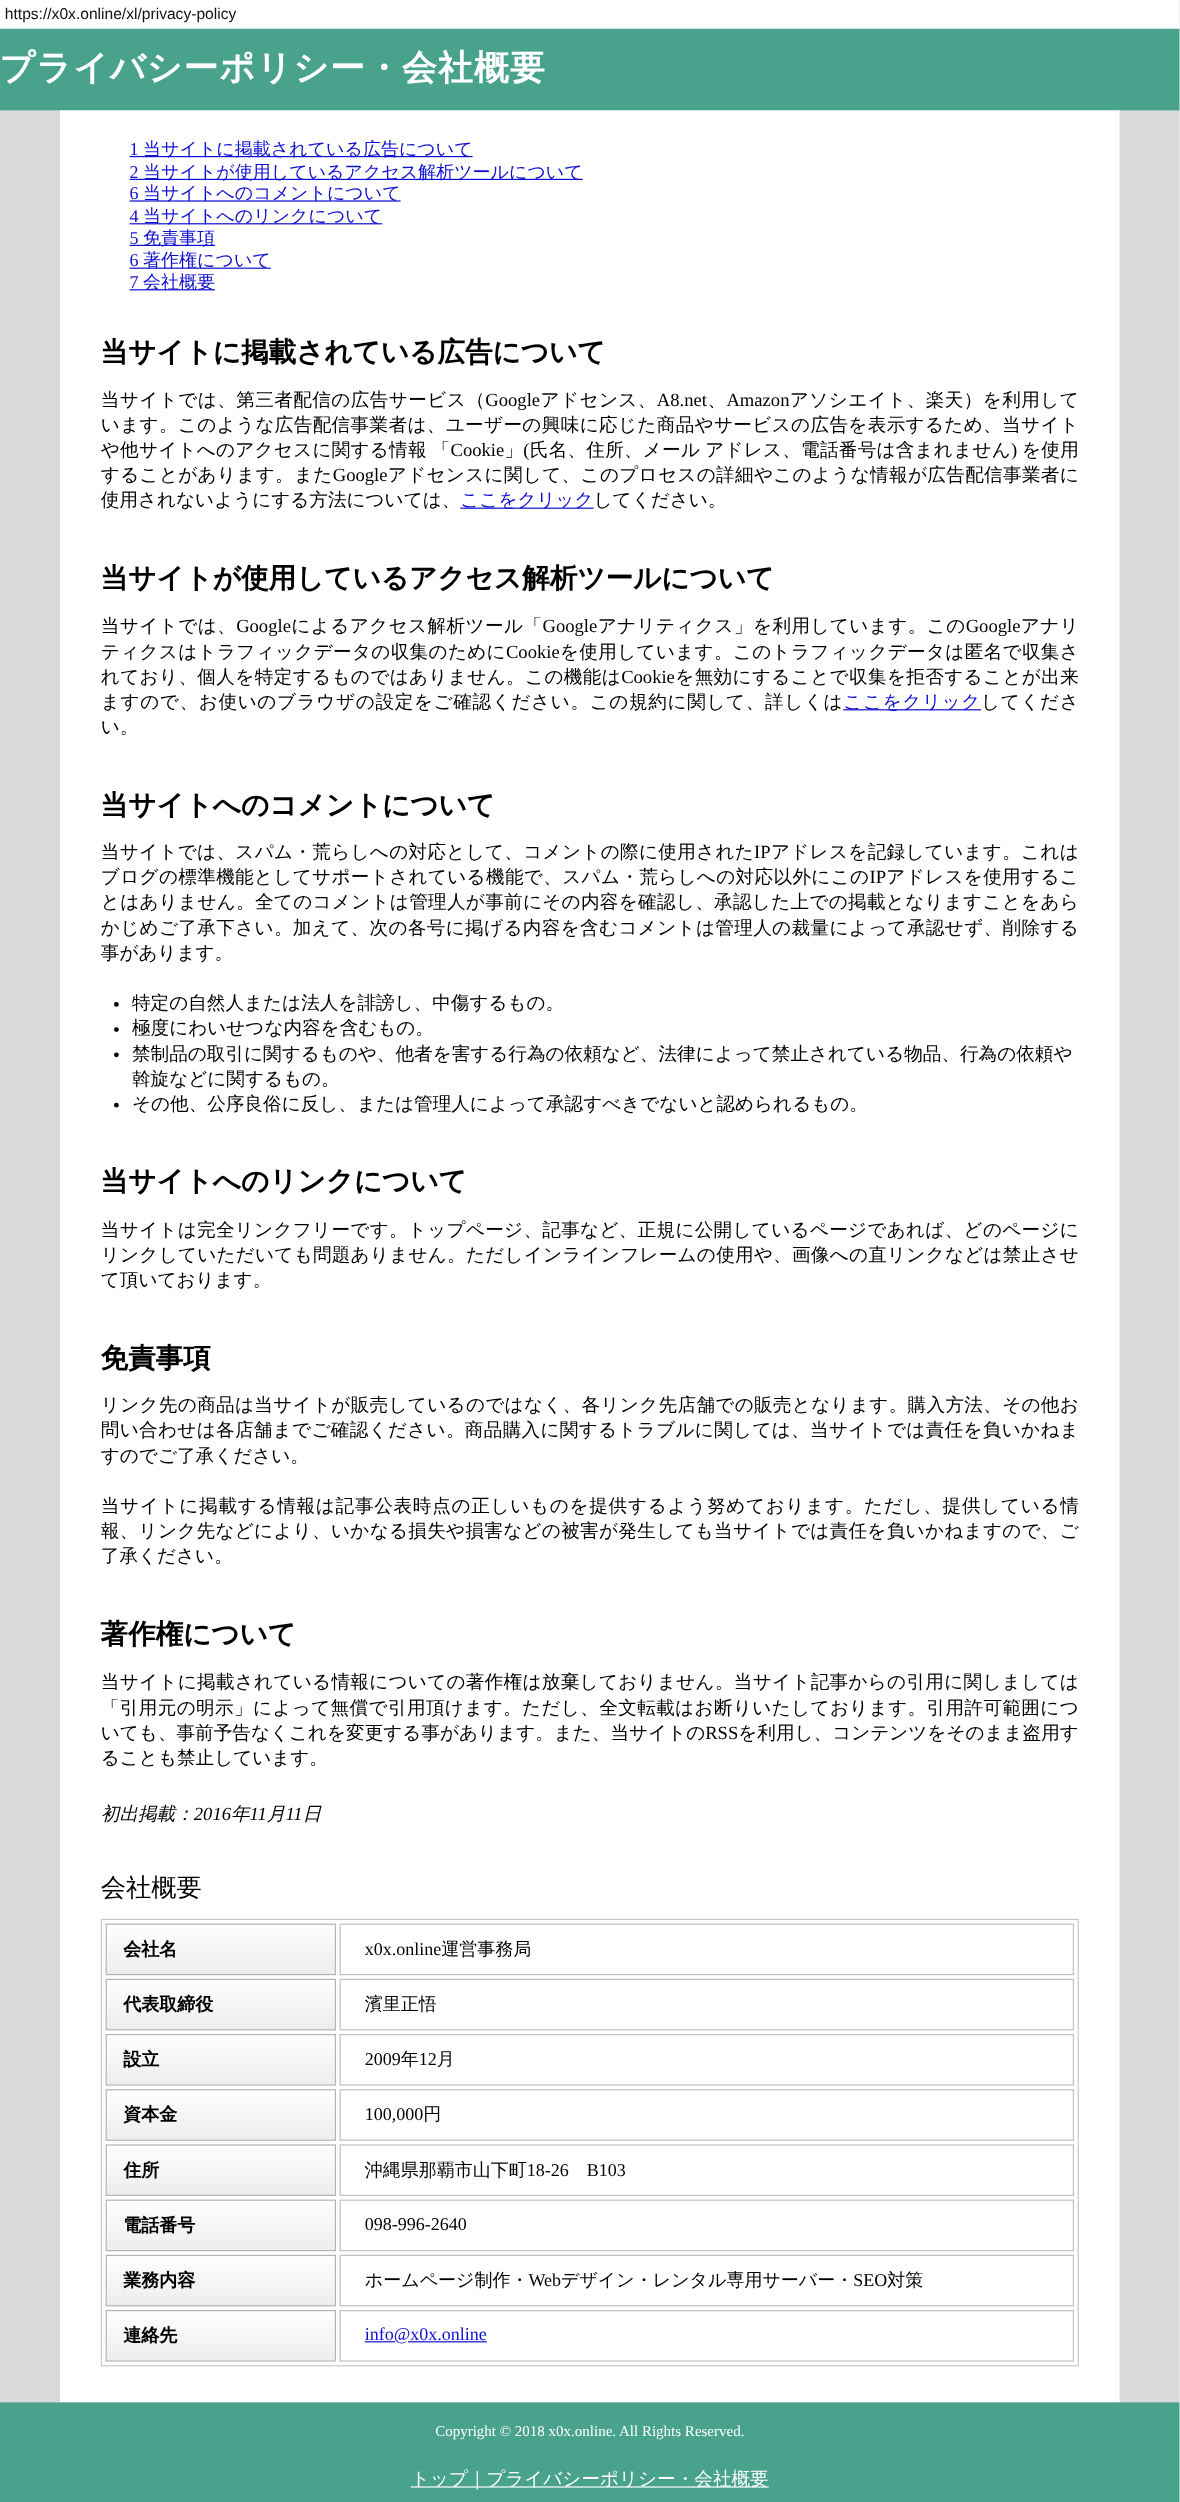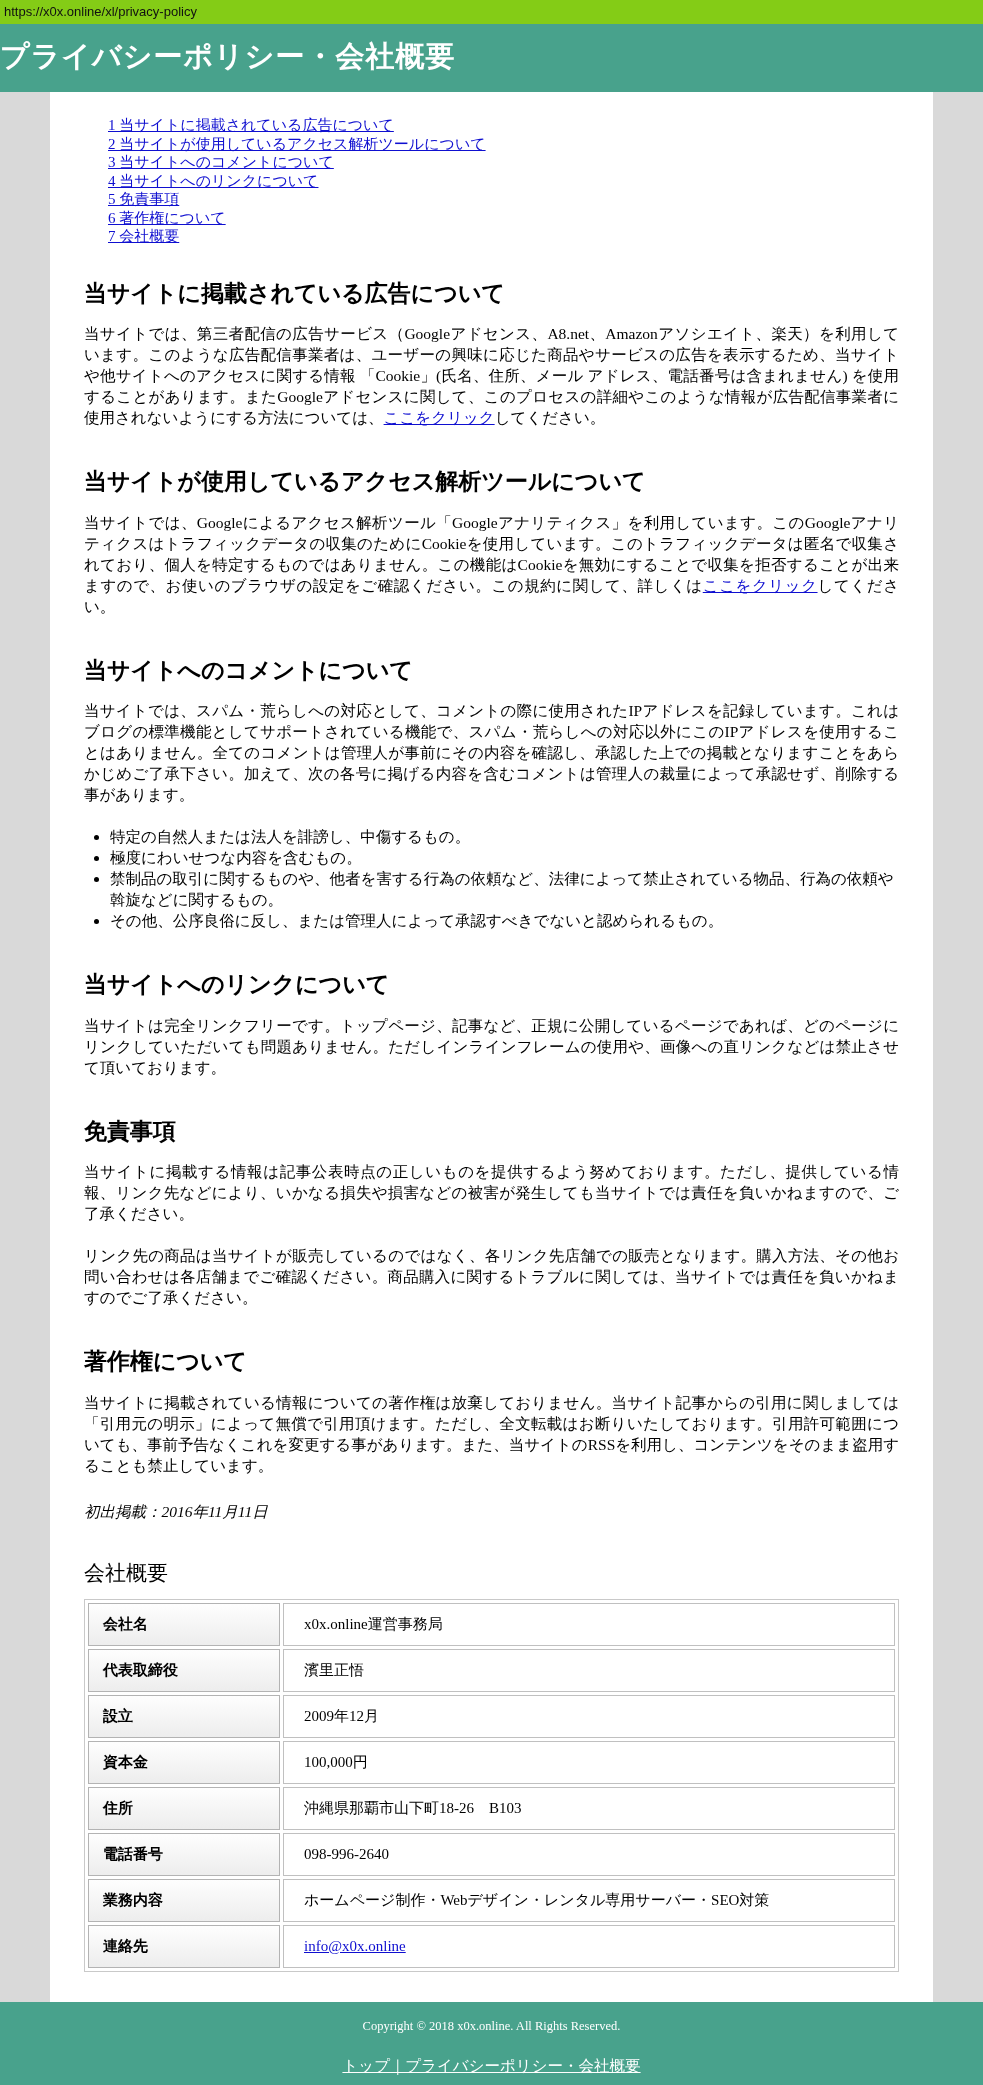--- a/index.html
+++ b/index.html
@@ -4,21 +4,21 @@
 <style>
   * { box-sizing: border-box; }
   html, body { margin: 0; padding: 0; }
   body {
     background: #d9d9d9;
     color: #000;
     font-family: "Liberation Serif", "DejaVu Serif", serif;
     width: 983px;
   }
   .browser-bar {
-    background: #84cc16;
+    background: #ffffff;
     padding: 4px 4px 5px 4px;
     font-family: "Liberation Sans", sans-serif;
     font-size: 13px;
     color: #111;
   }
   .site-header {
     background: #48a28c;
     padding: 13px 0 15px;
   }
   .site-header h1 {
@@ -129,21 +129,21 @@
 
 <header class="site-header">
   <h1>プライバシーポリシー・会社概要</h1>
 </header>
 
 <main class="content">
 
   <ul class="toc">
     <li><a href="#">1 当サイトに掲載されている広告について</a></li>
     <li><a href="#">2 当サイトが使用しているアクセス解析ツールについて</a></li>
-    <li><a href="#">3 当サイトへのコメントについて</a></li>
+    <li><a href="#">6 当サイトへのコメントについて</a></li>
     <li><a href="#">4 当サイトへのリンクについて</a></li>
     <li><a href="#">5 免責事項</a></li>
     <li><a href="#">6 著作権について</a></li>
     <li><a href="#">7 会社概要</a></li>
   </ul>
 
   <section>
     <h2 class="section-heading first">当サイトに掲載されている広告について</h2>
     <p class="body-text"><span>当サイトでは、第三者配信の広告サービス（Googleアドセンス、A8.net、Amazonアソシエイト、楽天）を利用しています。このような広告配信事業者は、ユーザーの興味に応じた商品やサービスの広告を表示するため、当サイトや他サイトへのアクセスに関する情報 「Cookie」(氏名、住所、メール アドレス、電話番号は含まれません) を使用することがあります。またGoogleアドセンスに関して、このプロセスの詳細やこのような情報が広告配信事業者に使用されないようにする方法については、</span><a href="#">ここをクリック</a><span>してください。</span></p>
   </section>
@@ -164,22 +164,22 @@
     </ul>
   </section>
 
   <section>
     <h2 class="section-heading">当サイトへのリンクについて</h2>
     <p class="body-text">当サイトは完全リンクフリーです。トップページ、記事など、正規に公開しているページであれば、どのページにリンクしていただいても問題ありません。ただしインラインフレームの使用や、画像への直リンクなどは禁止させて頂いております。</p>
   </section>
 
   <section>
     <h2 class="section-heading">免責事項</h2>
+    <p class="body-text">リンク先の商品は当サイトが販売しているのではなく、各リンク先店舗での販売となります。購入方法、その他お問い合わせは各店舗までご確認ください。商品購入に関するトラブルに関しては、当サイトでは責任を負いかねますのでご了承ください。</p>
     <p class="body-text">当サイトに掲載する情報は記事公表時点の正しいものを提供するよう努めております。ただし、提供している情報、リンク先などにより、いかなる損失や損害などの被害が発生しても当サイトでは責任を負いかねますので、ご了承ください。</p>
-    <p class="body-text">リンク先の商品は当サイトが販売しているのではなく、各リンク先店舗での販売となります。購入方法、その他お問い合わせは各店舗までご確認ください。商品購入に関するトラブルに関しては、当サイトでは責任を負いかねますのでご了承ください。</p>
   </section>
 
   <section>
     <h2 class="section-heading">著作権について</h2>
     <p class="body-text">当サイトに掲載されている情報についての著作権は放棄しておりません。当サイト記事からの引用に関しましては「引用元の明示」によって無償で引用頂けます。ただし、全文転載はお断りいたしております。引用許可範囲についても、事前予告なくこれを変更する事があります。また、当サイトのRSSを利用し、コンテンツをそのまま盗用することも禁止しています。</p>
     <p class="pub-date">初出掲載：2016年11月11日</p>
   </section>
 
   <section>
     <h2 class="company-heading">会社概要</h2>

